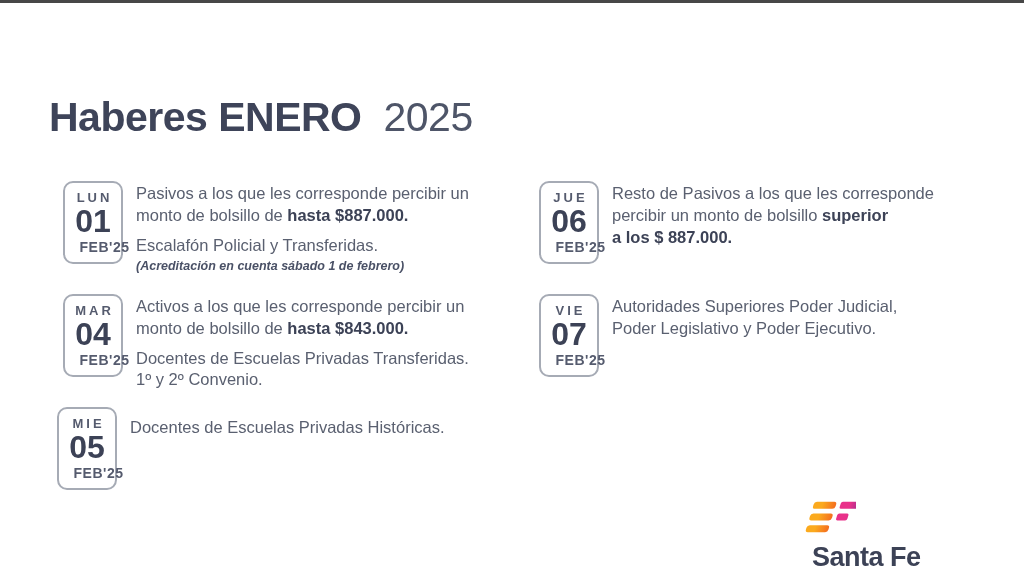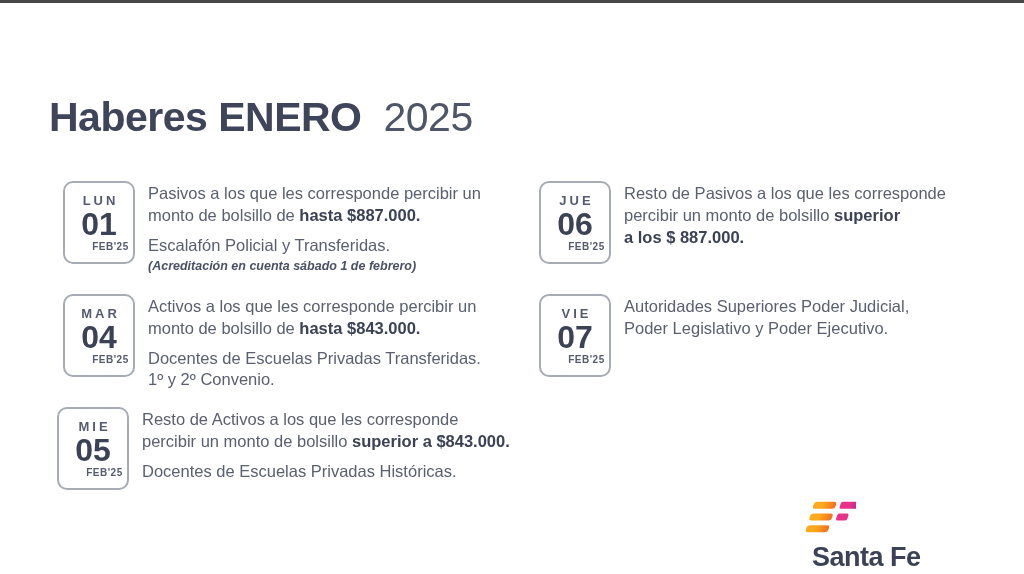--- a/index.html
+++ b/index.html
@@ -29,27 +29,27 @@
   .title .t-year{font-weight:400;color:var(--year-navy);margin-left:22px;}
 
   .entry{position:absolute;display:flex;align-items:flex-start;}
   .e1{left:63px;top:181px;}
   .e2{left:63px;top:294px;}
   .e3{left:57px;top:407px;}
   .e4{left:539px;top:181px;}
   .e5{left:539px;top:294px;}
 
   .date-card{
-    flex:0 0 auto;width:72px;height:83px;box-sizing:border-box;
+    flex:0 0 auto;width:60px;height:83px;box-sizing:border-box;
     border:2px solid var(--card-border);border-radius:10px;background:#fff;
     display:flex;flex-direction:column;align-items:center;justify-content:center;
   }
   .dc-day{font-size:13px;font-weight:600;letter-spacing:3px;color:var(--muted);margin-left:3px;}
   .dc-num{font-size:32px;font-weight:700;color:var(--navy);line-height:1.02;}
-  .dc-month{font-size:10px;font-weight:700;letter-spacing:0.5px;color:var(--muted);margin-top:1px;padding-left:23px;}
+  .dc-month{font-size:14px;font-weight:700;letter-spacing:0.5px;color:var(--muted);margin-top:1px;padding-left:23px;}
 
   .entry-text{margin-left:13px;padding-top:2px;width:430px;}
   .entry-text p{margin:0;white-space:pre-line;}
   .p1{font-size:16.5px;line-height:1.32;color:var(--body-text);}
   .p1 b{color:var(--navy);font-weight:700;}
   .p2{font-size:16.5px;line-height:1.28;color:var(--body-text);margin-top:8px !important;}
   .note{font-size:12.5px;font-weight:700;font-style:italic;color:#4A5166;margin-top:3px !important;}
 
   .logo{position:absolute;left:804px;top:497px;display:flex;align-items:flex-start;flex-direction:column;}
   .logo-mark{flex:0 0 auto;}
@@ -95,22 +95,20 @@
     </div>
   </div>
 
   <div class="entry e3">
     <div class="date-card">
       <span class="dc-day">MIE</span>
       <span class="dc-num">05</span>
       <span class="dc-month">FEB'25</span>
     </div>
     <div class="entry-text">
-      <p class="p1"><span>Resto de Activos a los que les corresponde
-percibir un monto de bolsillo </span><b>superior a $843.000.</b></p>
       <p class="p2">Docentes de Escuelas Privadas Históricas.</p>
 
     </div>
   </div>
 
   <div class="entry e4">
     <div class="date-card">
       <span class="dc-day">JUE</span>
       <span class="dc-num">06</span>
       <span class="dc-month">FEB'25</span>

